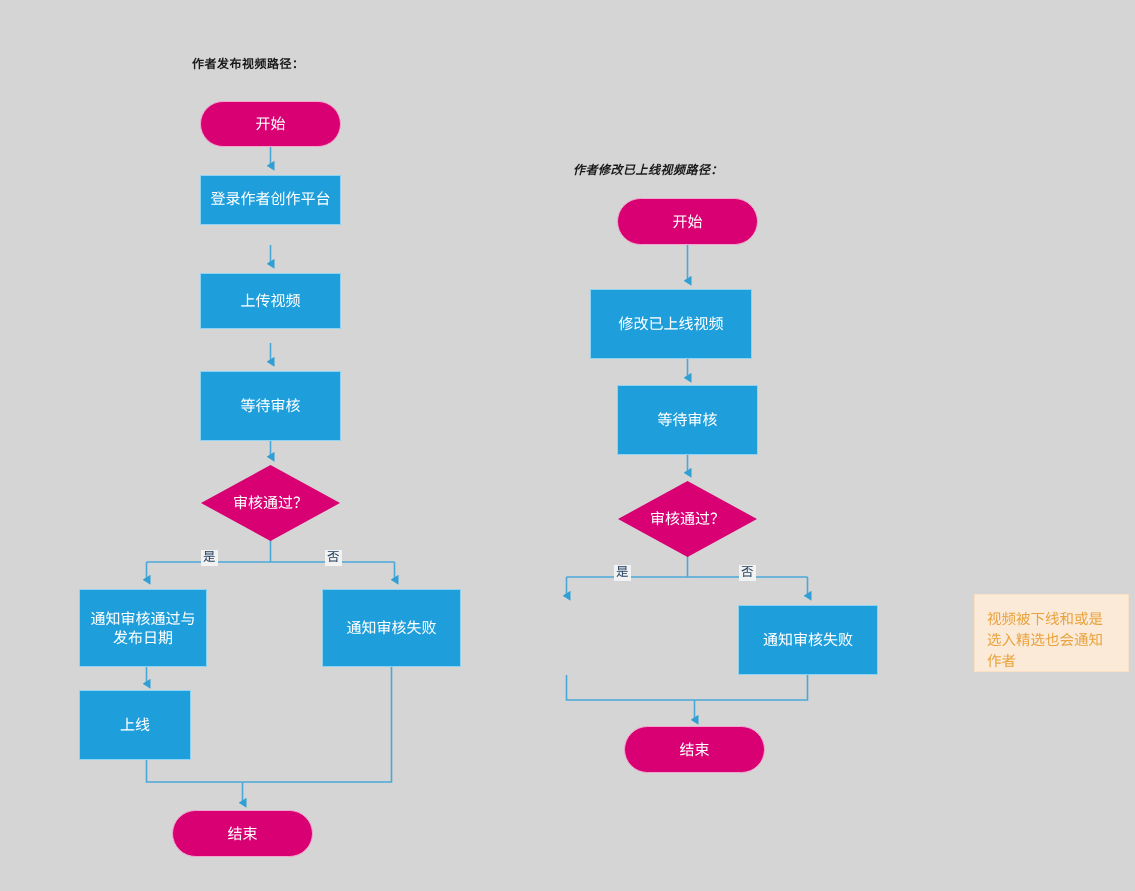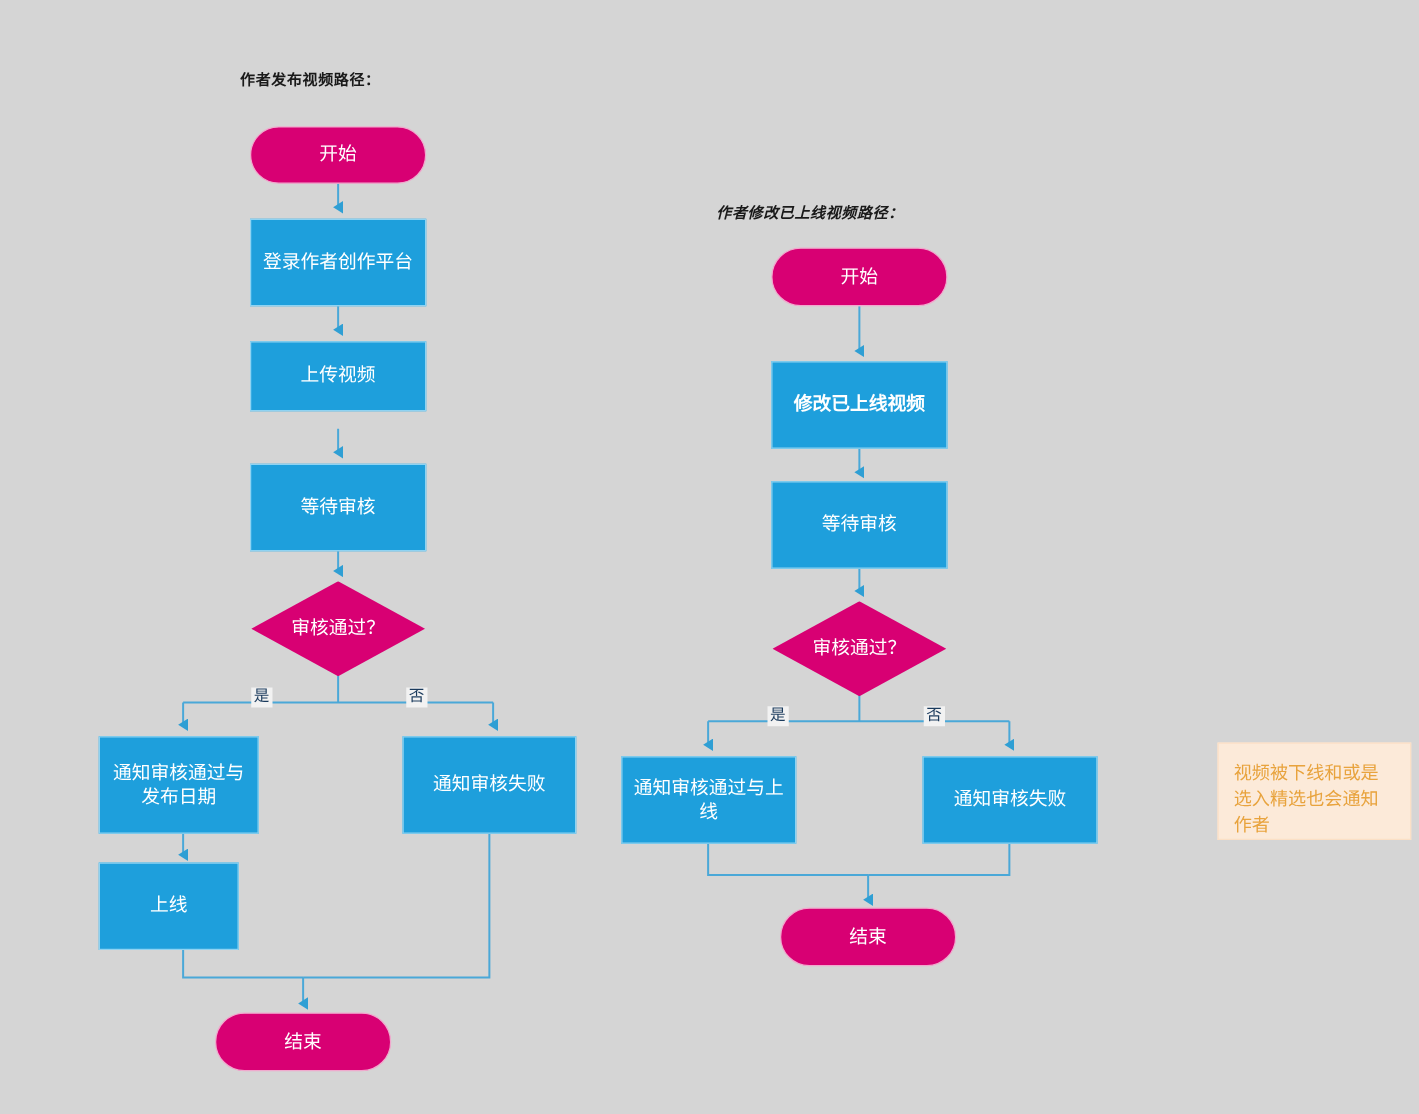--- a/index.html
+++ b/index.html
@@ -137,21 +137,21 @@
       <path d="M694.5,700 L694.5,720" marker-end="url(#arrow)"></path>
     </g>
   </svg>
 
   <div class="section-title" style="left:192px; top:54px;">作者发布视频路径：</div>
 
   <div class="node node-terminator" style="left:200px; top:101px; width:141px; height:46px;">
     <span>开始</span>
   </div>
 
-  <div class="node node-process" style="left:200px; top:175px; width:141px; height:70px;">
+  <div class="node node-process" style="left:200px; top:175px; width:141px; height:50px;font-family:Liberation Serif, serif;">
     <span>登录作者创作平台</span>
   </div>
 
   <div class="node node-process" style="left:200px; top:273px; width:141px; height:56px;">
     <span>上传视频</span>
   </div>
 
   <div class="node node-process" style="left:200px; top:371px; width:141px; height:70px;">
     <span>等待审核</span>
   </div>
@@ -181,41 +181,38 @@
   <div class="node node-terminator" style="left:172px; top:810px; width:141px; height:47px;">
     <span>结束</span>
   </div>
 
   <div class="section-title" style="left:573px; top:160px;font-style:italic;">作者修改已上线视频路径：</div>
 
   <div class="node node-terminator" style="left:617px; top:198px; width:141px; height:47px;">
     <span>开始</span>
   </div>
 
-  <div class="node node-process" style="left:617px; top:289px; width:141px; height:70px;font-weight:bold;">
+  <div class="node node-process" style="left:590px; top:289px; width:162px; height:70px;">
     <span>修改已上线视频</span>
   </div>
 
   <div class="node node-process" style="left:617px; top:385px; width:141px; height:70px;">
     <span>等待审核</span>
   </div>
 
   <div class="node node-decision" style="left:618px; top:481px; width:139px; height:76px;">
     <svg class="diamond-shape" viewBox="0 0 139 76" preserveAspectRatio="none">
       <polygon points="69.5,0 139,38 69.5,76 0,38" fill="#d80073"></polygon>
     </svg>
     <span>审核通过？</span>
   </div>
 
   <div class="edge-label" style="left:614px; top:565px;">是</div>
   <div class="edge-label" style="left:739px; top:565px;">否</div>
 
-  <div class="node node-process" style="left:497px; top:605px; width:140px; height:70px;">
-    <span>通知审核通过与上线</span>
-  </div>
 
   <div class="node node-process" style="left:738px; top:605px; width:140px; height:70px;">
     <span>通知审核失败</span>
   </div>
 
   <div class="node node-terminator" style="left:624px; top:726px; width:141px; height:47px;">
     <span>结束</span>
   </div>
 
   <div class="note-box" style="left:942px; top:594px; width:155px; height:78px;margin-left:32px;">

